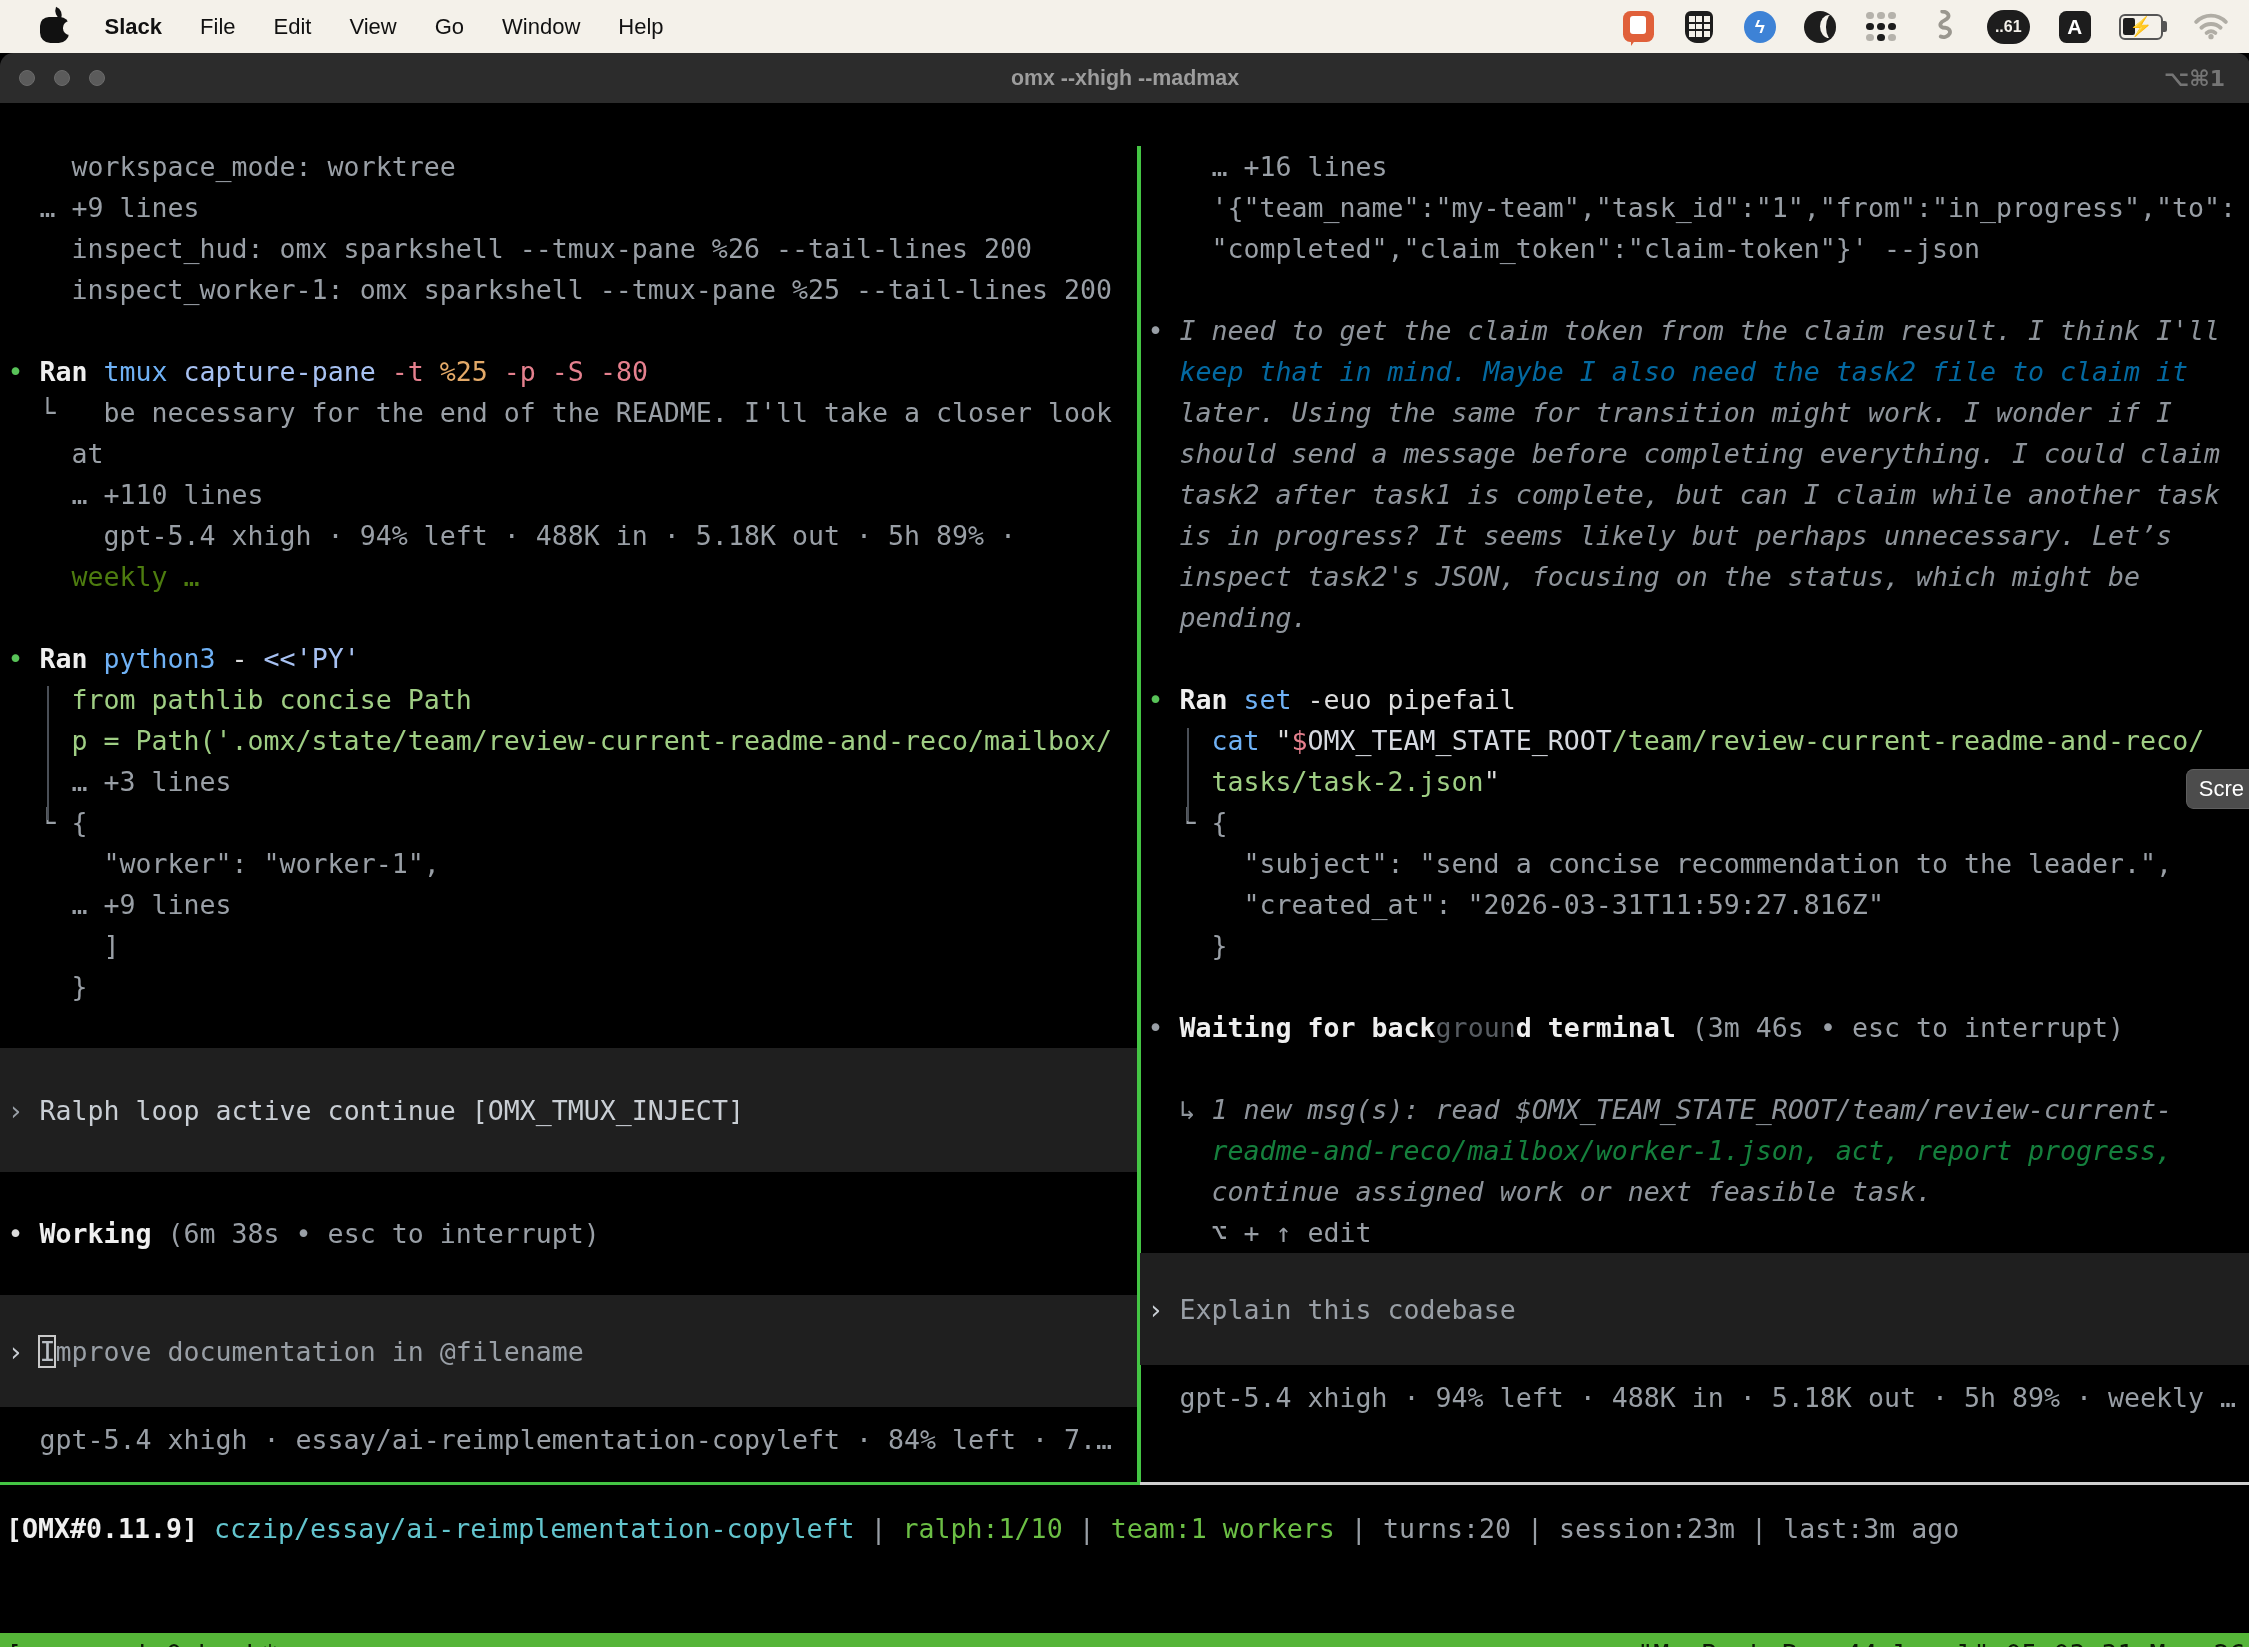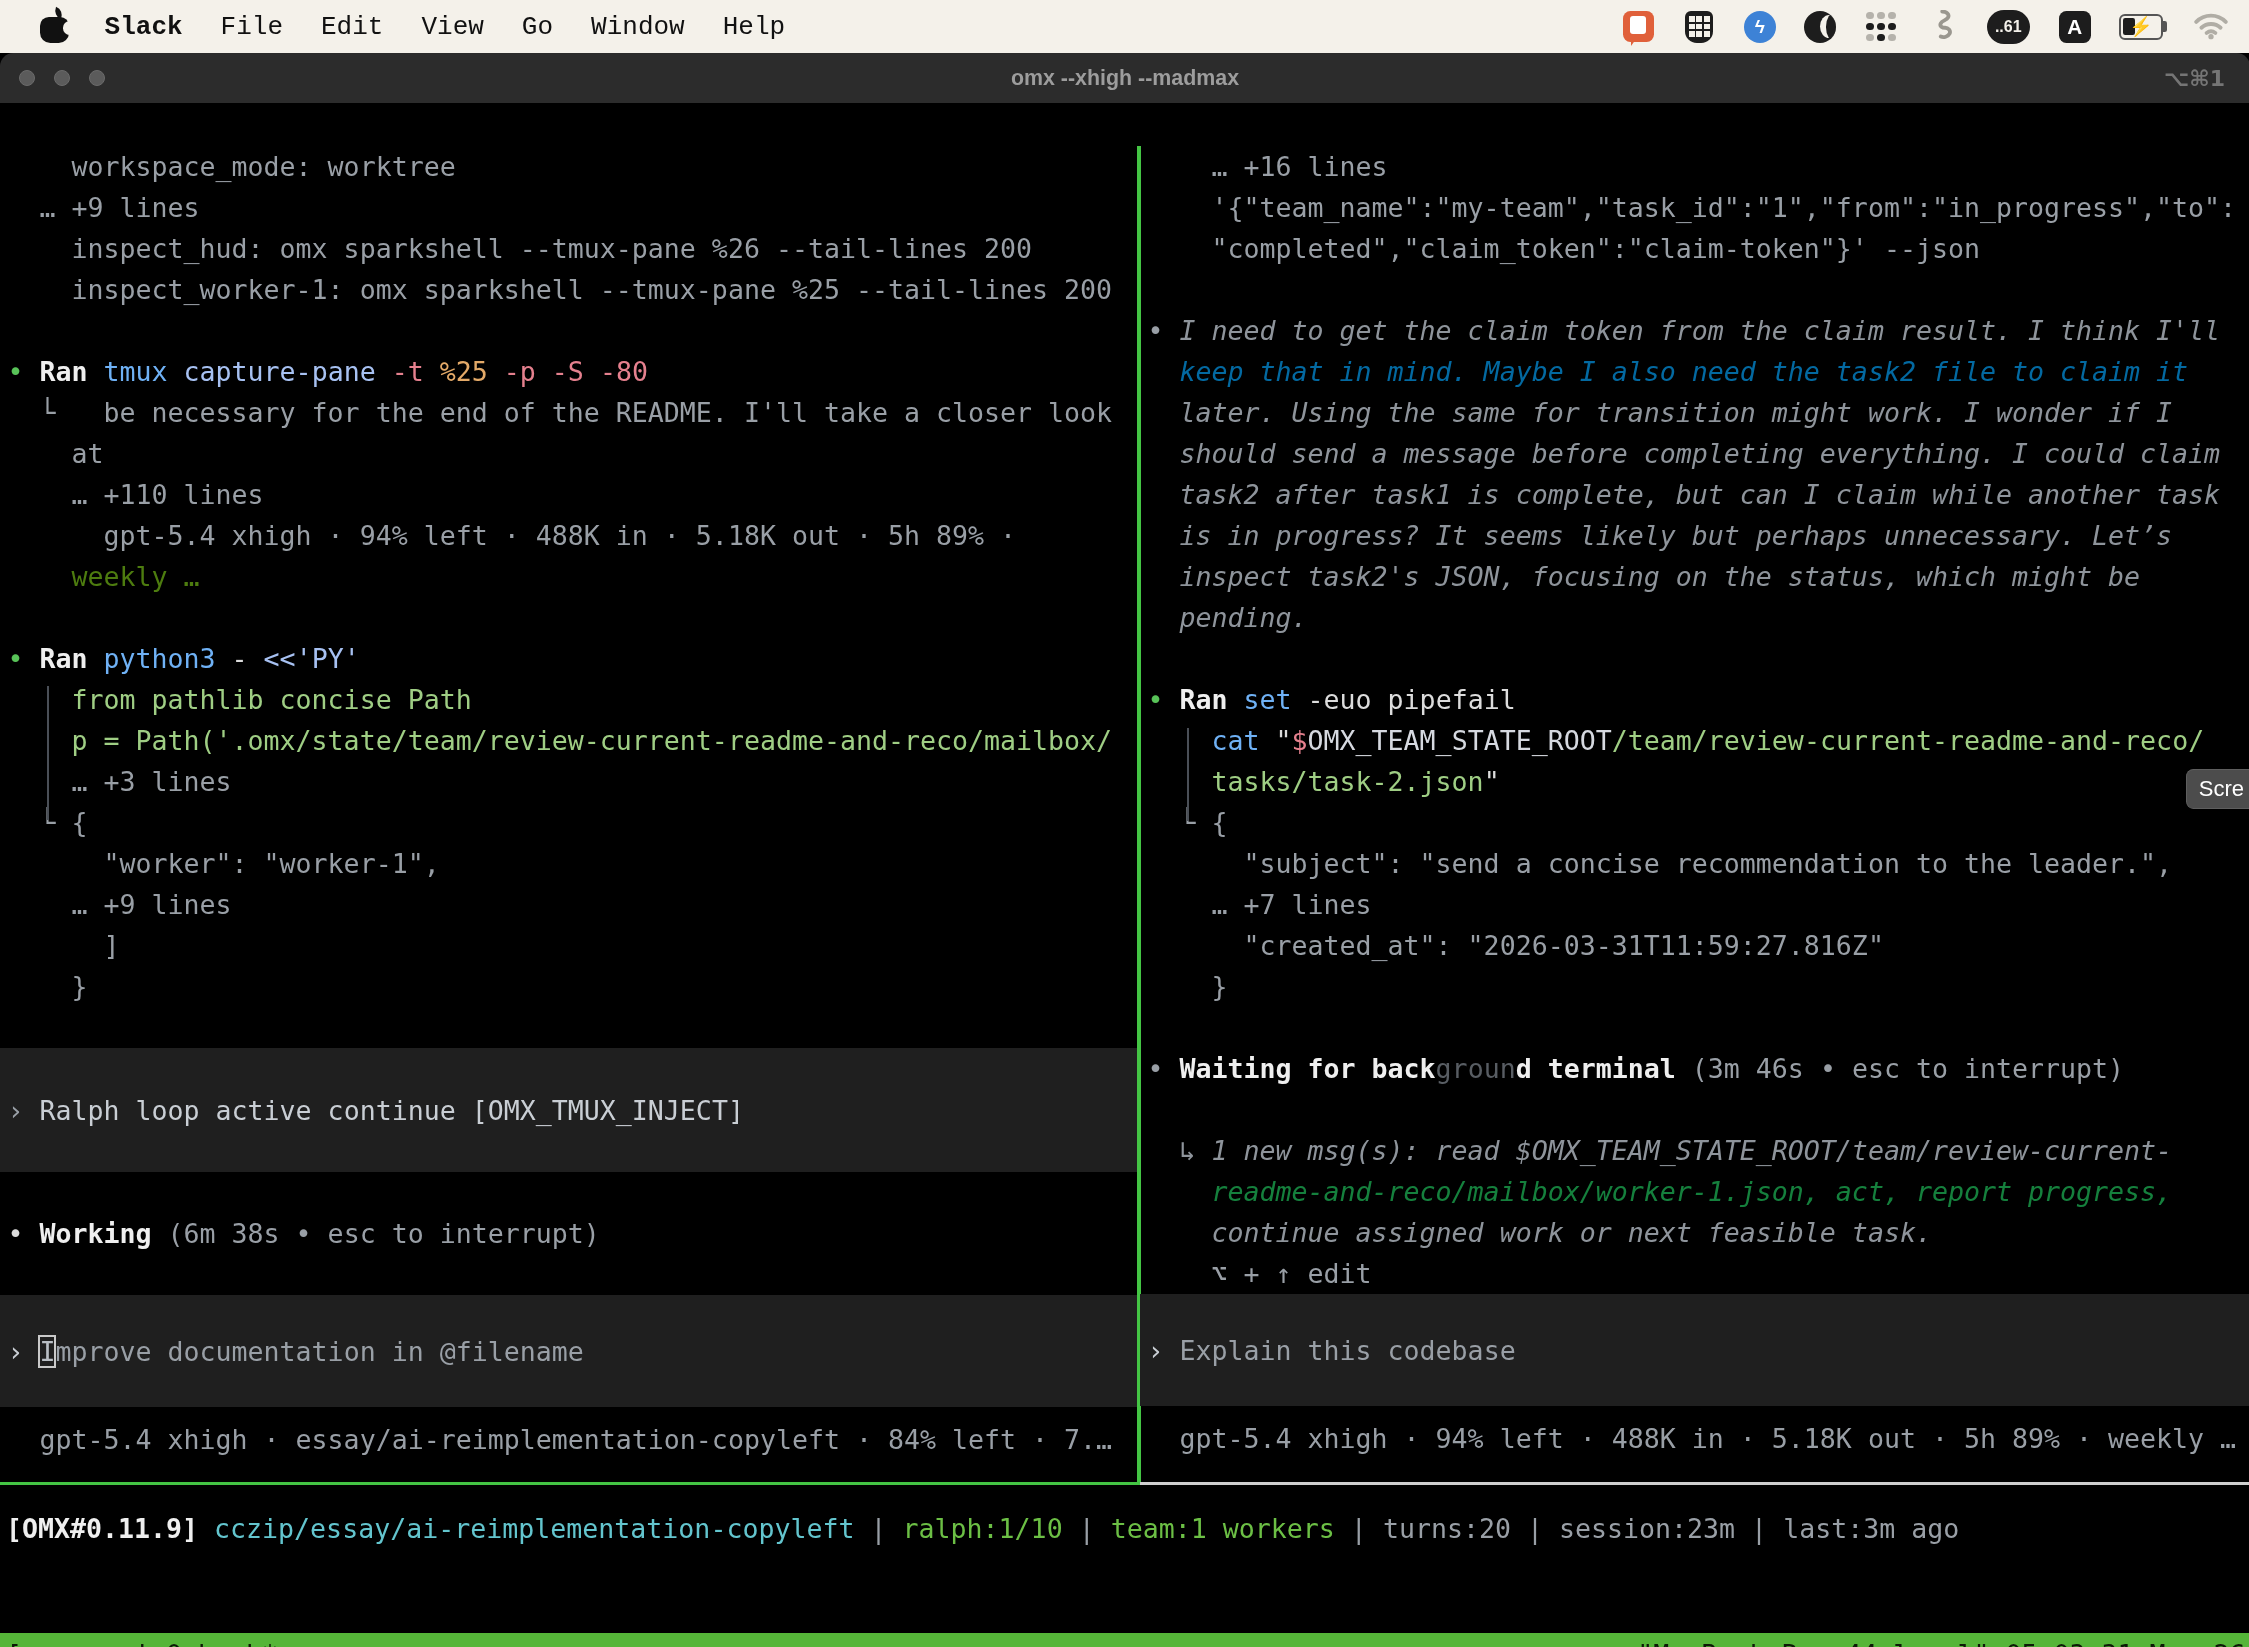--- a/index.html
+++ b/index.html
@@ -4,21 +4,21 @@
 <style>
   html,body{margin:0;padding:0;background:#000;}
   body{width:2250px;height:1648px;overflow:hidden;position:relative;font-family:"Liberation Sans",sans-serif;}
 
   
   .menubar{position:absolute;left:0;top:0;width:2250px;height:53px;background:#f4f1ea;display:flex;align-items:center;box-sizing:border-box;padding:0 22px;}
   .menubar .apple{width:29.5px;height:34px;position:relative;margin:0 28px 0 17.7px;}
   .apple .body{position:absolute;left:0;top:7.4px;width:29.5px;height:26.6px;background:#111;border-radius:8.9px 8.9px 10.3px 10.3px;}
   .apple .bite{position:absolute;right:-7.4px;top:11.8px;width:13.3px;height:13.3px;background:#f4f1ea;border-radius:50%;}
   .apple .leaf{position:absolute;left:14.8px;top:-1.5px;width:8.9px;height:10.3px;background:#111;border-radius:0 100% 0 100%;transform:rotate(20deg);}
-  .menu-item{font-size:26px;color:#111;margin:0 19px;white-space:nowrap;font-family:Liberation Mono, monospace;}
+  .menu-item{font-size:22px;color:#111;margin:0 19px;white-space:nowrap;}
   .menu-item.app{font-weight:bold;margin-left:7.4px;}
   .statusicons{margin-left:auto;display:flex;align-items:center;gap:26.6px;}
   .sticon{width:34px;height:34px;display:flex;align-items:center;justify-content:center;position:relative;}
 
   
   .titlebar{position:absolute;left:0;top:53px;width:2250px;height:50px;background:#2c2c2c;border-radius:13.3px 13.3px 0 0;display:flex;align-items:center;}
   .lights{display:flex;gap:19px;margin-left:19px;}
   .light{width:16px;height:16px;border-radius:50%;background:#5b5b5b;border:0.7px solid #6b6b6b;box-sizing:border-box;}
   .wtitle{position:absolute;left:50%;transform:translateX(-50%);color:#9d9d9d;font-size:21.4px;font-weight:bold;}
   .wshort{position:absolute;right:25px;color:#757575;font-size:22px;font-weight:bold;font-family:"DejaVu Sans",sans-serif;}
@@ -206,21 +206,20 @@
       <div class="tline"><span class="seg-i" style="color: rgb(142, 148, 155);">  task2 after task1 is complete, but can I claim while another task</span></div>
       <div class="tline"><span class="seg-i" style="color: rgb(142, 148, 155);">  is in progress? It seems likely but perhaps unnecessary. Let’s</span></div>
       <div class="tline"><span class="seg-i" style="color: rgb(142, 148, 155);">  inspect task2's JSON, focusing on the status, which might be</span></div>
       <div class="tline"><span class="seg-i" style="color: rgb(142, 148, 155);">  pending.</span></div>
       <div class="tline"></div>
       <div class="tline"><span class="seg-bu" style="color: rgb(88, 195, 88);">• </span><span class="seg-w" style="color: rgb(239, 239, 239);">Ran</span><span class="seg-n" style="color: rgb(220, 220, 220);"> </span><span class="seg-bl" style="color: rgb(111, 177, 245);">set</span><span class="seg-n" style="color: rgb(220, 220, 220);"> -euo pipefail</span></div>
       <div class="tline"><span class="seg-n" style="color: rgb(220, 220, 220);">    </span><span class="seg-bl" style="color: rgb(111, 177, 245);">cat</span><span class="seg-n" style="color: rgb(220, 220, 220);"> "</span><span class="seg-pk" style="color: rgb(229, 128, 142);">$</span><span class="seg-vn" style="color: rgb(214, 217, 224);">OMX_TEAM_STATE_ROOT</span><span class="seg-gr" style="color: rgb(159, 206, 132);">/team/review-current-readme-and-reco/</span></div>
       <div class="tline"><span class="seg-gr" style="color: rgb(159, 206, 132);">    tasks/task-2.json</span><span class="seg-n" style="color: rgb(220, 220, 220);">"</span></div>
       <div class="tline"><span class="seg-g" style="color: rgb(153, 159, 166);">  └ {</span></div>
       <div class="tline"><span class="seg-g" style="color: rgb(153, 159, 166);">      "subject": "send a concise recommendation to the leader.",</span></div>
-      <div class="tline"><span class="seg-g" style="color: rgb(153, 159, 166);">    … +7 lines</span></div>
       <div class="tline"><span class="seg-g" style="color: rgb(153, 159, 166);">      "created_at": "2026-03-31T11:59:27.816Z"</span></div>
       <div class="tline"><span class="seg-g" style="color: rgb(153, 159, 166);">    }</span></div>
       <div class="tline"></div>
       <div class="tline"><span class="seg-g" style="color: rgb(153, 159, 166);">• </span><span class="seg-w" style="color: rgb(239, 239, 239);">Waiting for back</span><span class="seg-dim" style="color: rgb(88, 93, 99);">groun</span><span class="seg-w" style="color: rgb(239, 239, 239);">d terminal</span><span class="seg-g" style="color: rgb(153, 159, 166);"> (3m 46s • esc to interrupt)</span></div>
       <div class="tline"></div>
       <div class="tline"><span class="seg-i" style="color: rgb(142, 148, 155);">  ↳ 1 new msg(s): read $OMX_TEAM_STATE_ROOT/team/review-current-</span></div>
       <div class="tline"><span class="seg-i" style="color: #15803d;">    readme-and-reco/mailbox/worker-1.json, act, report progress,</span></div>
       <div class="tline"><span class="seg-i" style="color: rgb(142, 148, 155);">    continue assigned work or next feasible task.</span></div>
       <div class="tline"><span class="seg-g" style="color: rgb(153, 159, 166);">    ⌥ + ↑ edit</span></div>
       <div class="band" style="height: 112px;">

